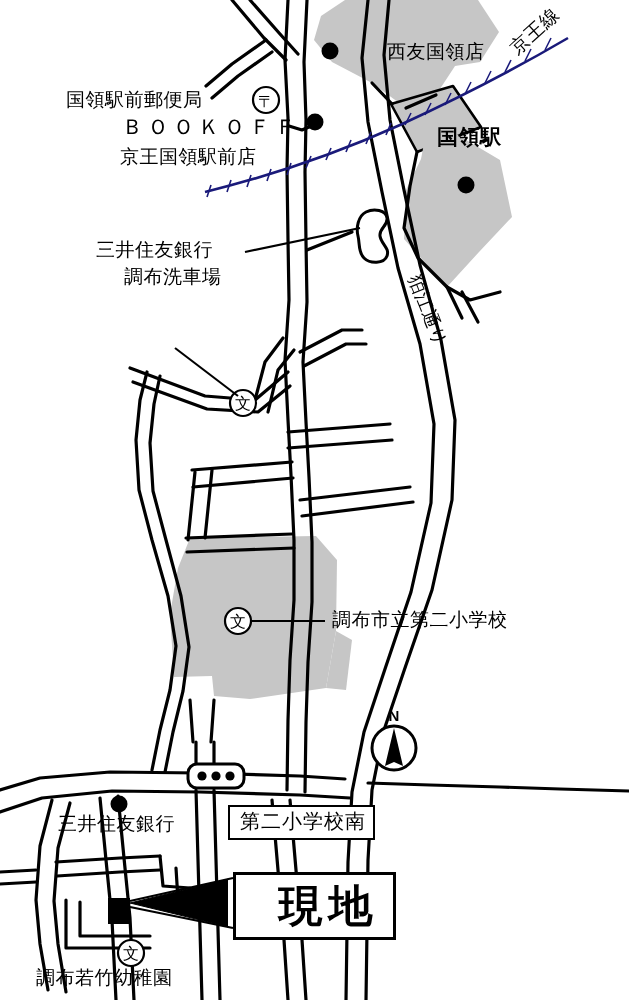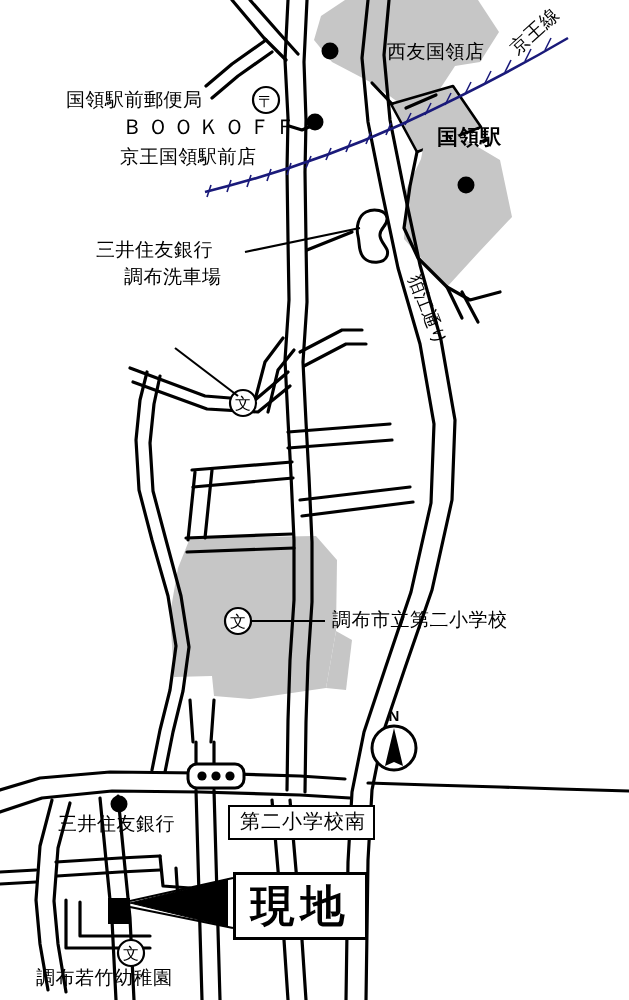--- a/index.html
+++ b/index.html
@@ -305,21 +305,21 @@
   <div class="lbl lbl-jp-sm rot" style="left:424px; top:272px; transform:rotate(68deg);">狛江通り</div>
 
   <div class="lbl lbl-jp" style="left:58px; top:812px;">三井住友銀行</div>
 
   <div class="signal-box" style="left:228px; top:805px;">
     <span class="signal-text">第二小学校南</span>
   </div>
 
   <div class="lbl lbl-jp" style="left:36px; top:966px;text-align:right;">調布若竹幼稚園</div>
 
-  <div class="genchi-box" style="left:233px; top:872px; width:129px; height:62px;">
+  <div class="genchi-box" style="left:233px; top:872px; width:129px; height:62px;padding-left:28px;">
     <span class="genchi-text">現地</span>
   </div>
 
   <div class="compass-wrap" style="left:370px; top:708px;">
     <div class="compass-n">N</div>
   </div>
 
 </div>
 
 </body></html>

